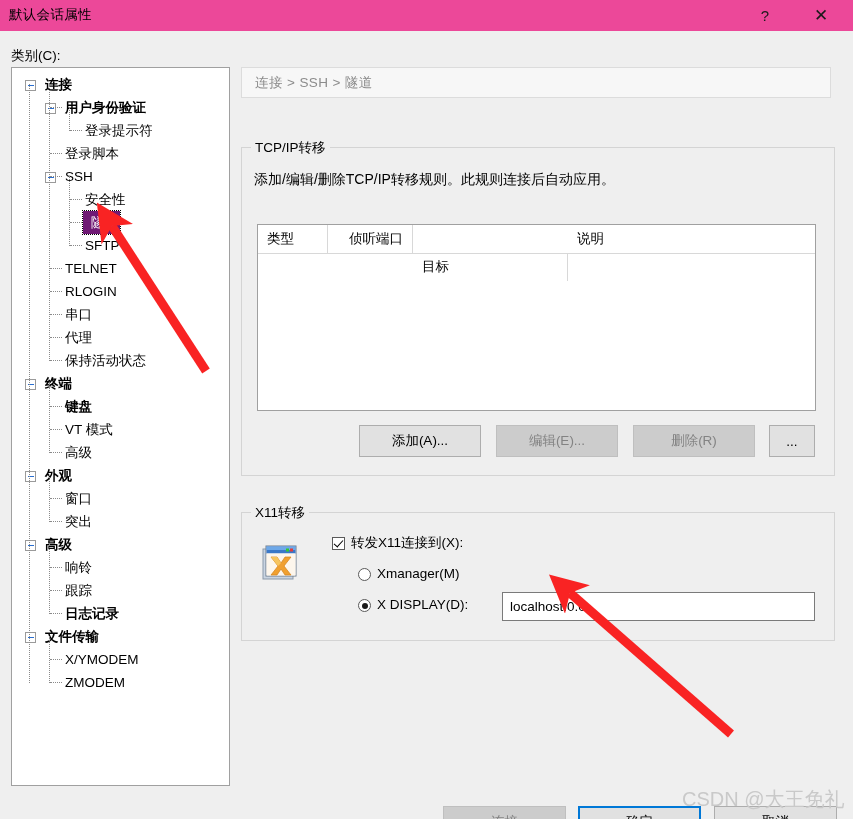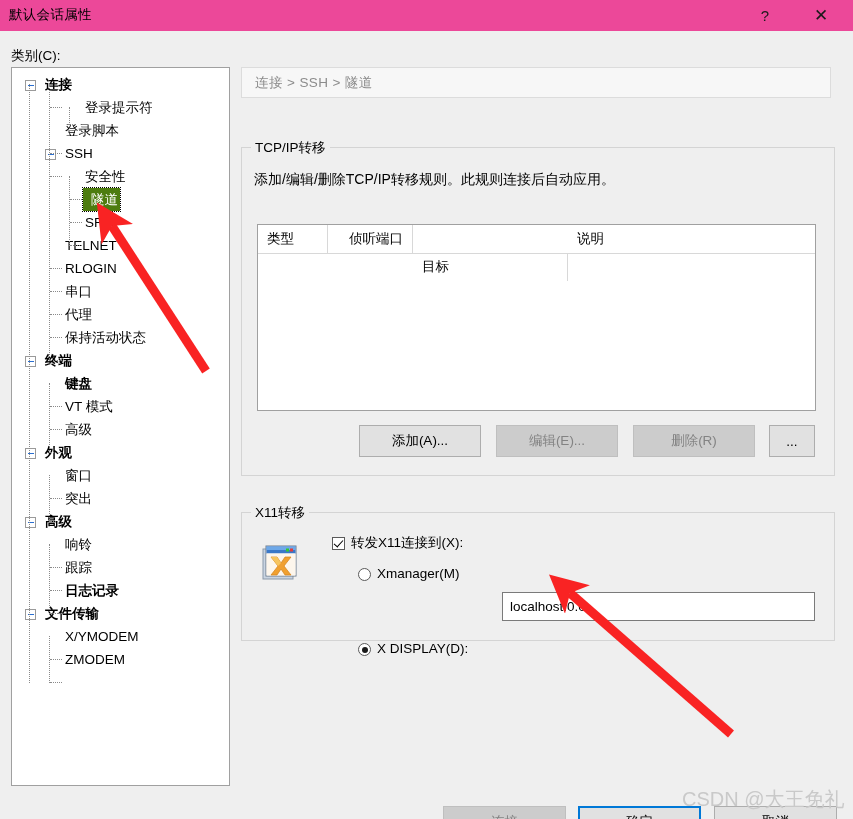--- a/index.html
+++ b/index.html
@@ -48,21 +48,21 @@
   }
   .tree{position:relative;padding-top:5px;}
   .tnode{
     position:relative;height:23px;line-height:23px;
     white-space:nowrap;font-size:13.5px;color:#000;
     cursor:default;
   }
   .tnode .lbl{display:inline-block;padding:0 2px;}
   .tnode.bold .lbl{font-weight:bold;}
   .tnode.sel .lbl{
-    background:#4d7c0f;color:#fff;
+    background:#701a75;color:#fff;
     outline:1px dotted #000;outline-offset:0px;padding-left:8px;
   }
   
   .lv0{padding-left:31px;}
   .lv1{padding-left:51px;}
   .lv2{padding-left:71px;}
   
   .exp{
     position:absolute;left:13px;top:7px;width:9px;height:9px;
     border:1px solid #9a9a9a;background:#fff;
@@ -146,21 +146,21 @@
     width:13px;height:13px;border:1px solid #5a5a5a;background:#fff;
     position:relative;margin-right:6px;box-sizing:border-box;
   }
   .chkbox::after{
     content:"";position:absolute;left:3px;top:0px;width:4px;height:8px;
     border:solid #000;border-width:0 1.6px 1.6px 0;
     transform:rotate(42deg);
   }
   .radiorow{position:absolute;display:flex;align-items:flex-end;}
   #row-xmanager{left:358px;top:535px;}
-  #row-xdisplay{left:358px;top:566px;margin-top:44px;}
+  #row-xdisplay{left:358px;top:566px;}
   .radio{
     width:13px;height:13px;border:1px solid #5a5a5a;border-radius:50%;
     background:#fff;margin-right:6px;position:relative;box-sizing:border-box;
   }
   .radio.on::after{
     content:"";position:absolute;left:2.5px;top:2.5px;
     width:6px;height:6px;border-radius:50%;background:#1a1a1a;
   }
   .xinput{
     position:absolute;left:502px;top:561px;width:313px;height:29px;
@@ -188,20 +188,21 @@
 
 <div class="dialog">
 
   <div class="cat-label">
     <span>类别(C):</span>
   </div>
 
   <div class="treebox">
     <div class="tree" id="tree-root">
         <div class="tnode lv0 bold"><span class="exp"></span><span class="lbl">连接</span></div>
+        <div class="tnode lv1 bold"><span class="exp lv1box"></span><span class="lbl">用户身份验证</span></div>
         <div class="tnode lv2"><span class="lbl">登录提示符</span></div>
         <div class="tnode lv1"><span class="lbl">登录脚本</span></div>
         <div class="tnode lv1"><span class="exp lv1box"></span><span class="lbl">SSH</span></div>
         <div class="tnode lv2"><span class="lbl">安全性</span></div>
         <div class="tnode lv2 sel"><span class="lbl">隧道</span></div>
         <div class="tnode lv2"><span class="lbl">SFTP</span></div>
         <div class="tnode lv1"><span class="lbl">TELNET</span></div>
         <div class="tnode lv1"><span class="lbl">RLOGIN</span></div>
         <div class="tnode lv1"><span class="lbl">串口</span></div>
         <div class="tnode lv1"><span class="lbl">代理</span></div>

